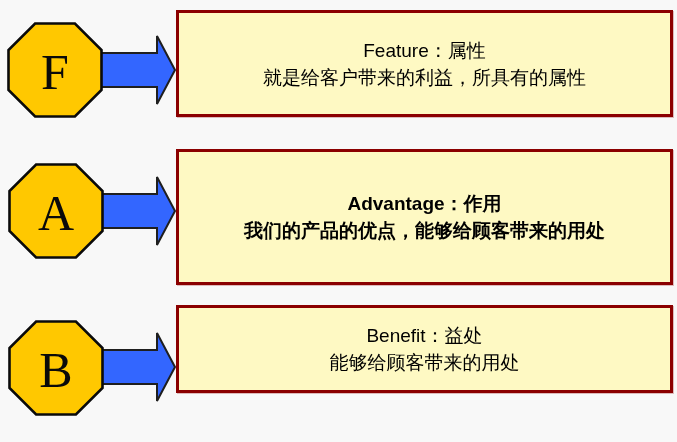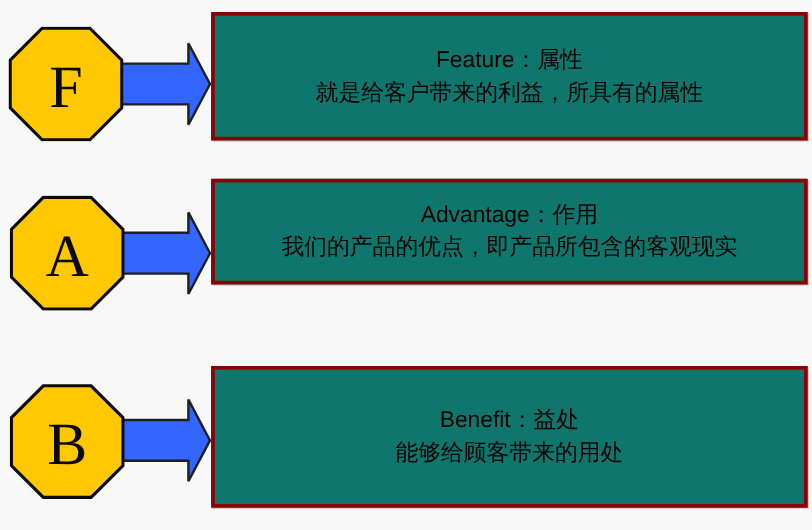--- a/index.html
+++ b/index.html
@@ -55,32 +55,32 @@
   .arrow-row0 { left: 99px; top: 34px;  }
   .arrow-row1 { left: 99px; top: 175px; }
   .arrow-row2 { left: 99px; top: 331px; }
 
   .textbox {
     position: absolute;
     left: 176px;
     width: 497px;
     box-sizing: border-box;
     border: 3px solid #8b0000;
-    background: #0f766e;
+    background: #fef9c3;
     box-shadow: 1px 1px 0 rgba(139, 0, 0, 0.25);
     display: flex;
     flex-direction: column;
     align-items: center;
     justify-content: center;
     text-align: center;
     z-index: 3;
   }
   .box-row0 { top: 10px;  height: 107px; }
-  .box-row1 { top: 149px; height: 88px; }
-  .box-row2 { top: 305px; height: 118px; }
+  .box-row1 { top: 149px; height: 136px; font-weight: bold; }
+  .box-row2 { top: 305px; height: 88px; }
 
   .box-title, .box-desc {
     font-size: 19px;
     line-height: 27px;
     color: #000;
     white-space: nowrap;
   }
 </style>
 </head>
 <body>
@@ -105,21 +105,21 @@
     <svg viewBox="0 0 96 96">
       <polygon points="28.1,1.5 67.9,1.5 94.5,28.1 94.5,67.9 67.9,94.5 28.1,94.5 1.5,67.9 1.5,28.1" stroke="#0a0a0a" stroke-width="2.6" fill="#ffc800"></polygon>
     </svg>
     <div class="letter">A</div>
   </div>
   <svg class="arrow arrow-row1" viewBox="0 0 78 72">
     <polygon points="1,19 58,19 58,2 76,36 58,70 58,53 1,53" stroke="#1f1f1f" stroke-width="2" stroke-linejoin="miter" fill="#3366ff"></polygon>
   </svg>
   <div class="textbox box-row1">
     <div class="box-title">Advantage：作用</div>
-    <div class="box-desc">我们的产品的优点，即产品所包含的客观现实</div>
+    <div class="box-desc">我们的产品的优点，能够给顾客带来的用处</div>
   </div>
 
   <div class="octagon oct-row2">
     <svg viewBox="0 0 96 96">
       <polygon points="28.1,1.5 67.9,1.5 94.5,28.1 94.5,67.9 67.9,94.5 28.1,94.5 1.5,67.9 1.5,28.1" stroke="#0a0a0a" stroke-width="2.6" fill="#ffc800"></polygon>
     </svg>
     <div class="letter">B</div>
   </div>
   <svg class="arrow arrow-row2" viewBox="0 0 78 72">
     <polygon points="1,19 58,19 58,2 76,36 58,70 58,53 1,53" stroke="#1f1f1f" stroke-width="2" stroke-linejoin="miter" fill="#3366ff"></polygon>

